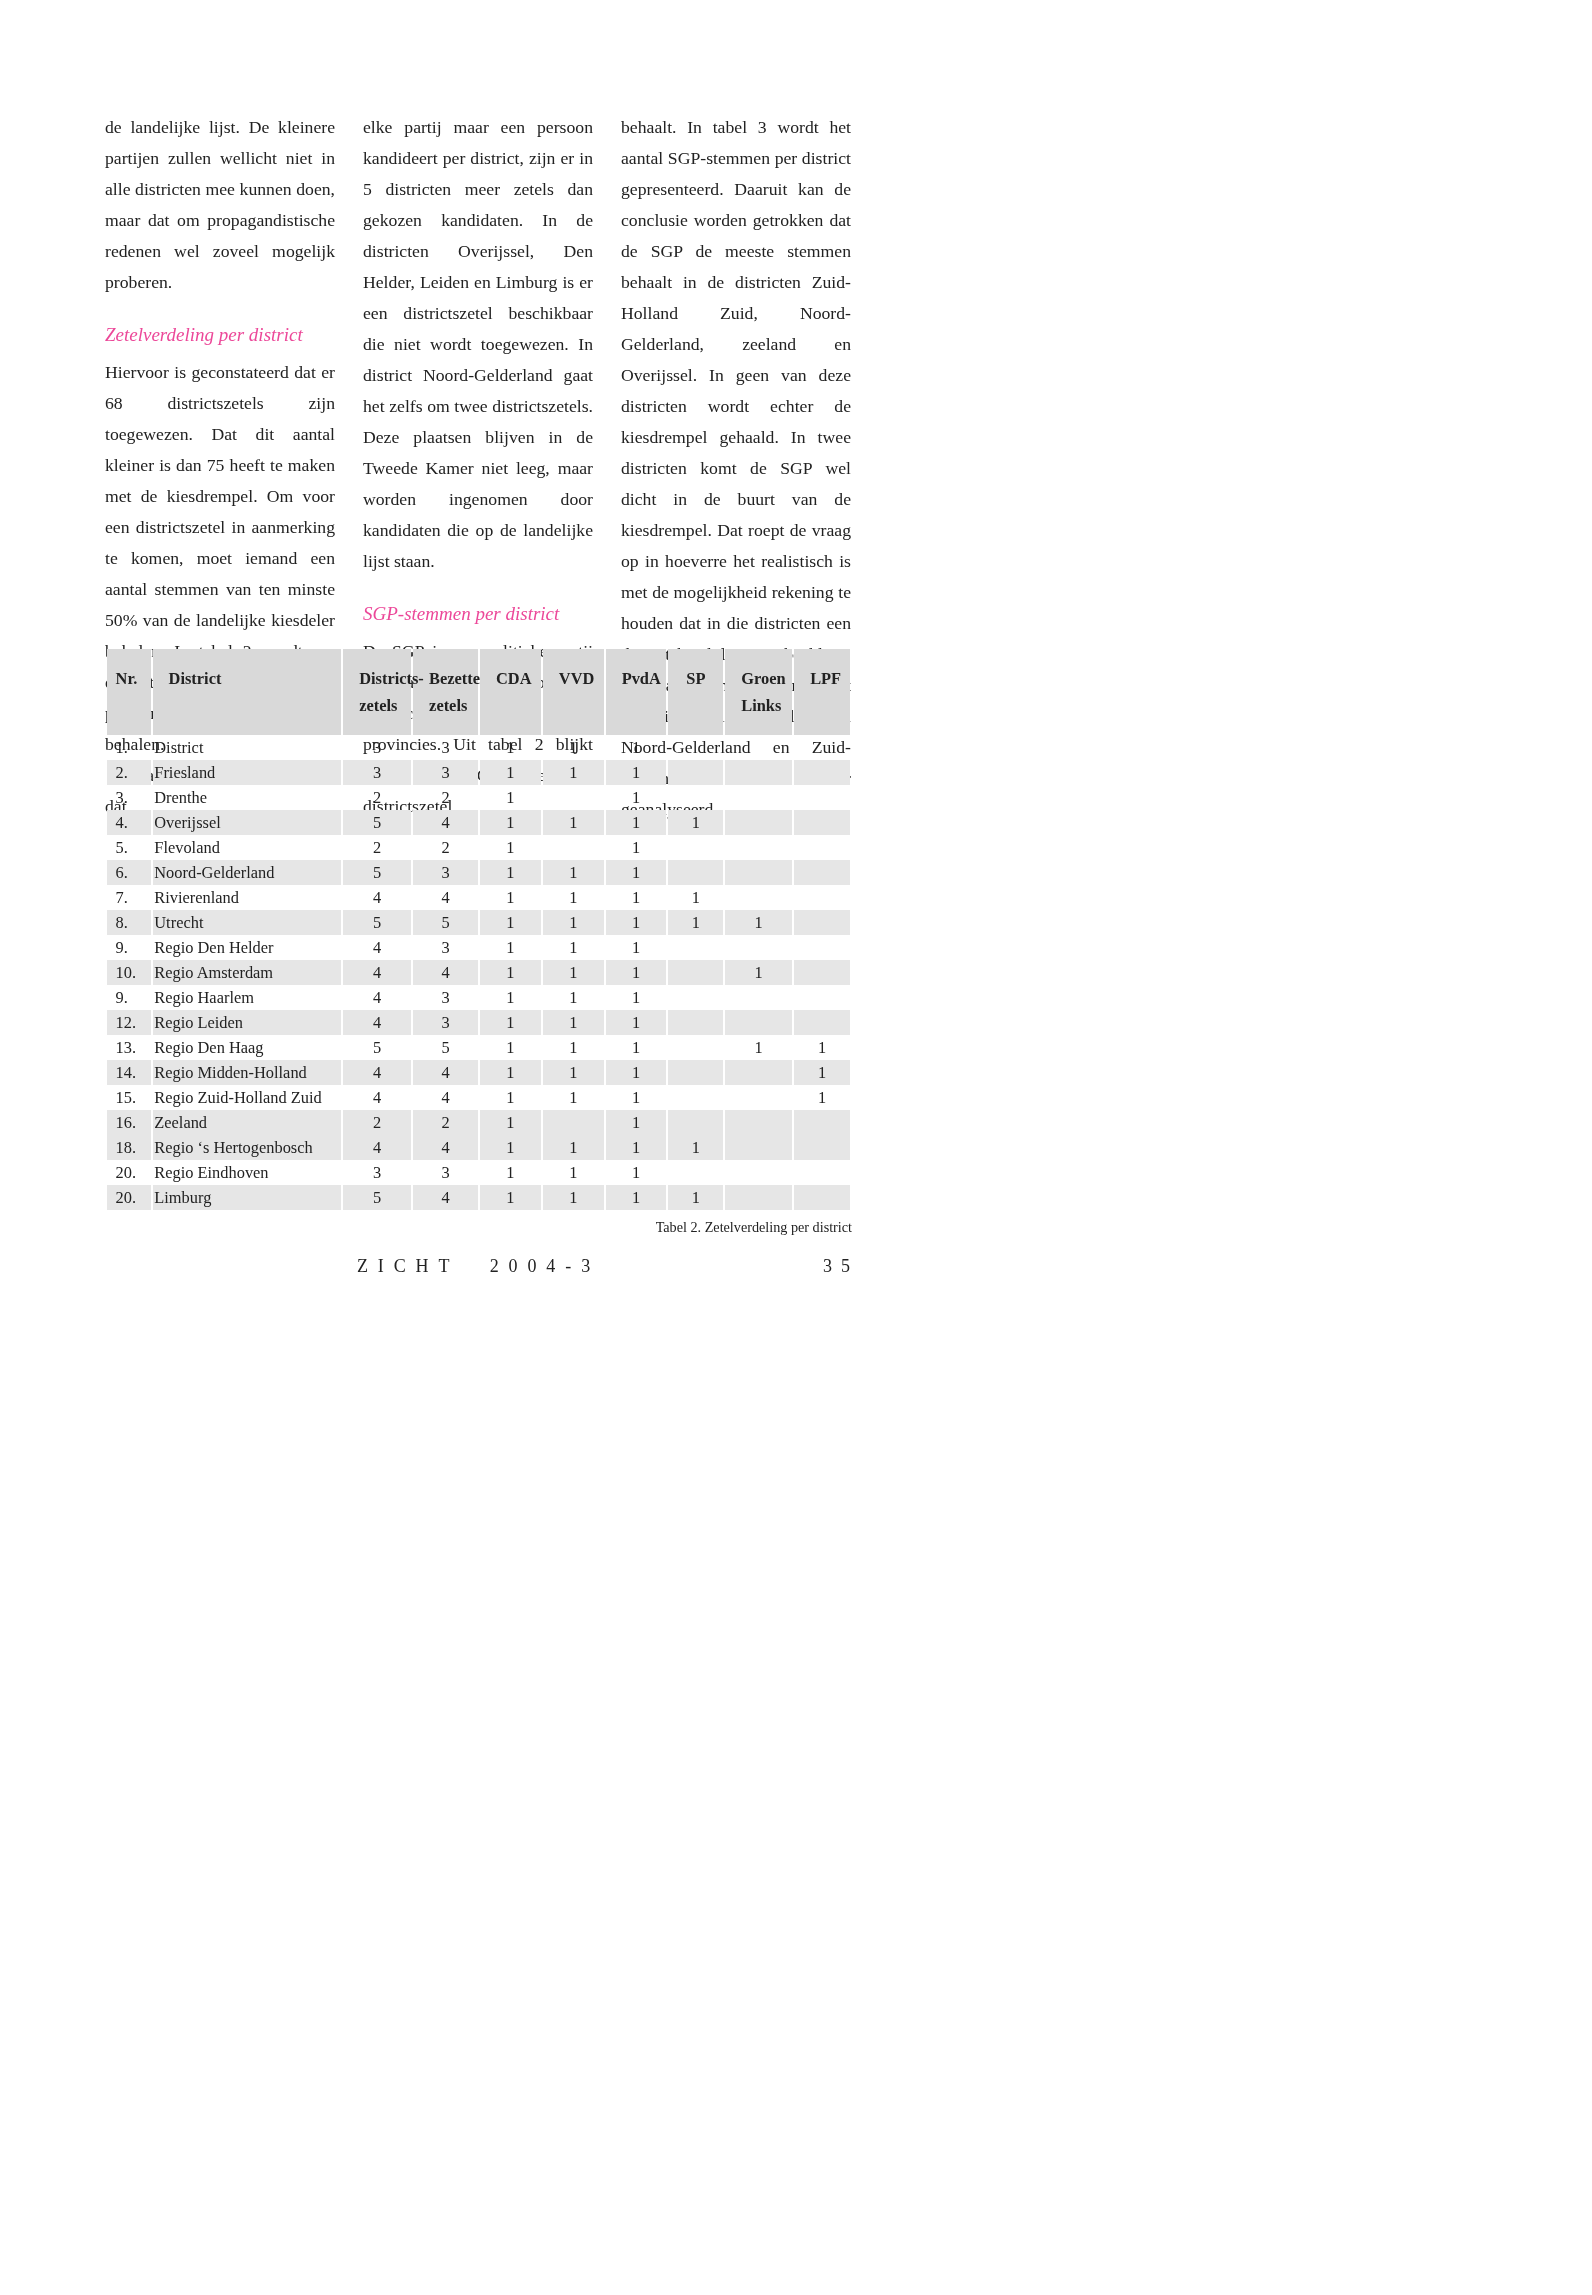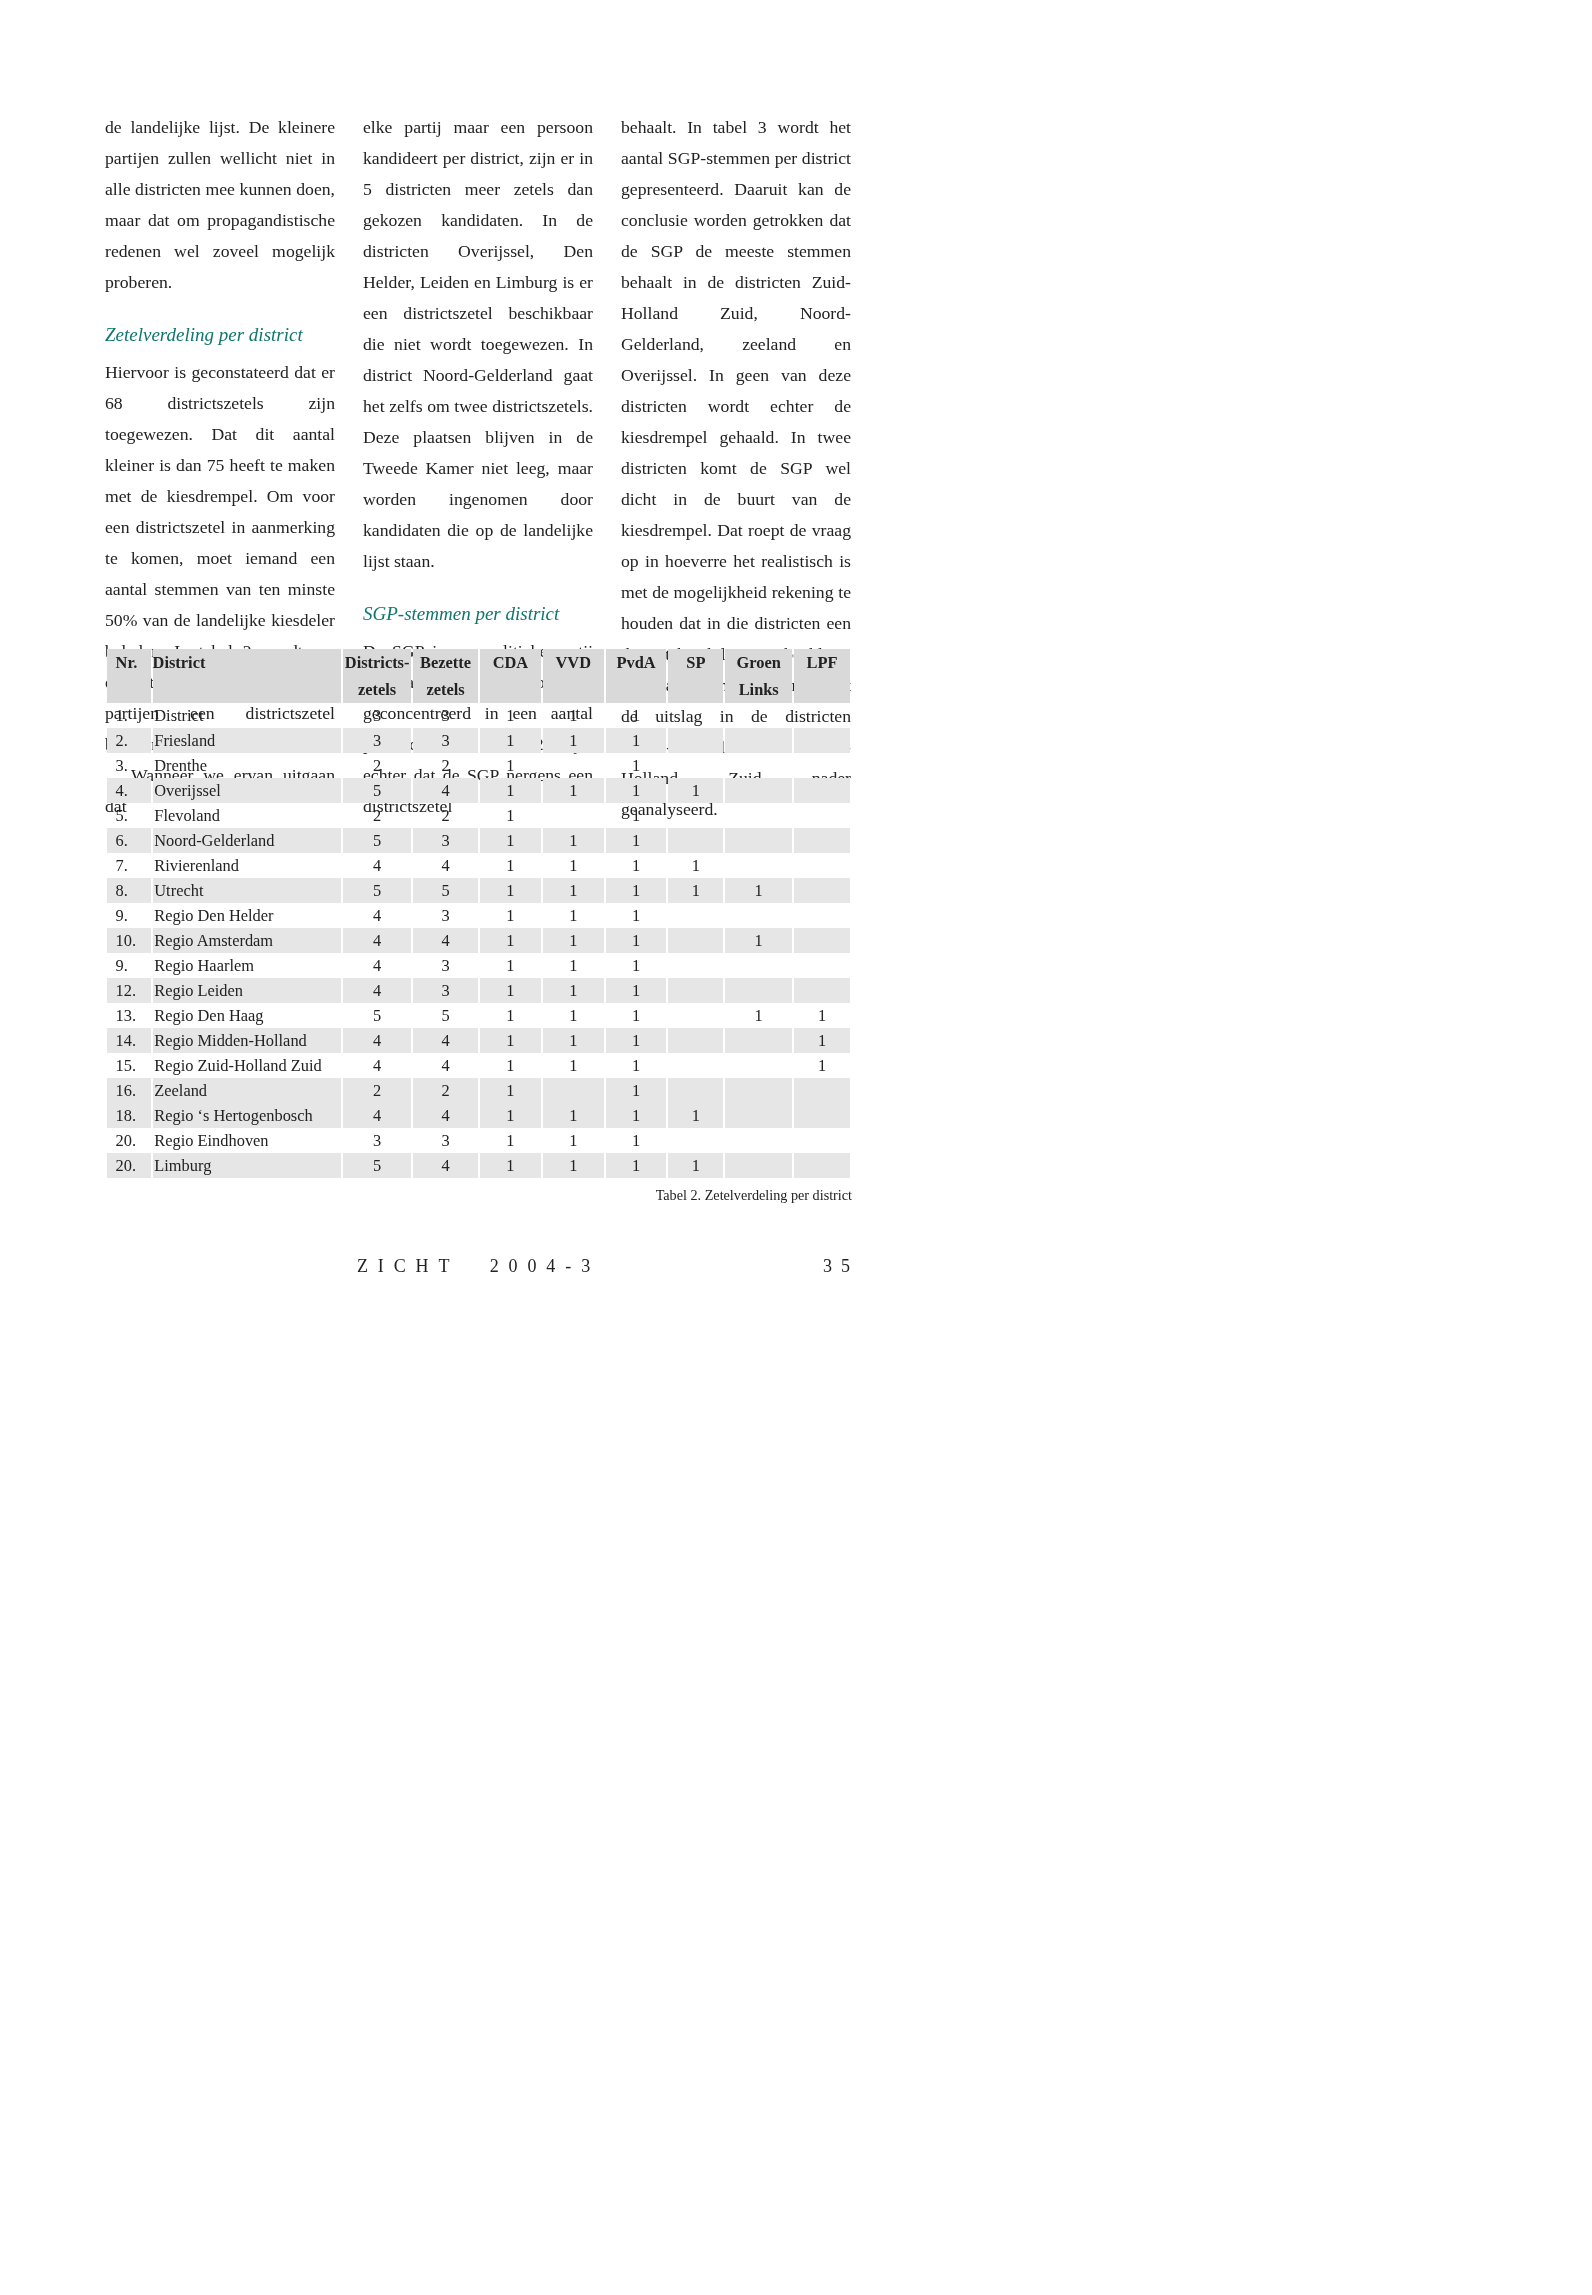--- a/index.html
+++ b/index.html
@@ -22,41 +22,41 @@
     font-size:17.7px;
     line-height:31px;
     hyphens:auto;
   }
   .col p{margin:0;}
   .col p.indent{text-indent:26px;}
   .col h3{
     font-size:19px;
     font-style:italic;
     font-weight:normal;
-    color:#0f766e;
+    color:#ec4899;
     margin:21px 0 7px 0;
     line-height:31px;
     text-align:left;
   }
   
   .table-wrap{position:absolute;left:105px;top:649px;width:747px;}
   table{
     border-collapse:separate;
     border-spacing:2.6px 0;
     width:100%;
     font-size:16.4px;
     table-layout:fixed;
   }
   th{
     font-weight:bold;
     text-align:center;
     vertical-align:top;
     background:#d9d9d9;
     line-height:27px;
-    padding:0;
+    padding:16px;
     height:54px;
     font-size:16.4px;
   }
   th.left{text-align:left;}
   th.nr{padding-left:8.6px;}
   td{height:25px;padding:0;line-height:25px;background:transparent;}
   tr.shaded td{background:#e6e6e6;}
   td.nr{padding-left:8.6px;text-align:left;}
   td.district{padding-left:1.7px;text-align:left;}
   td.num{text-align:center;}

